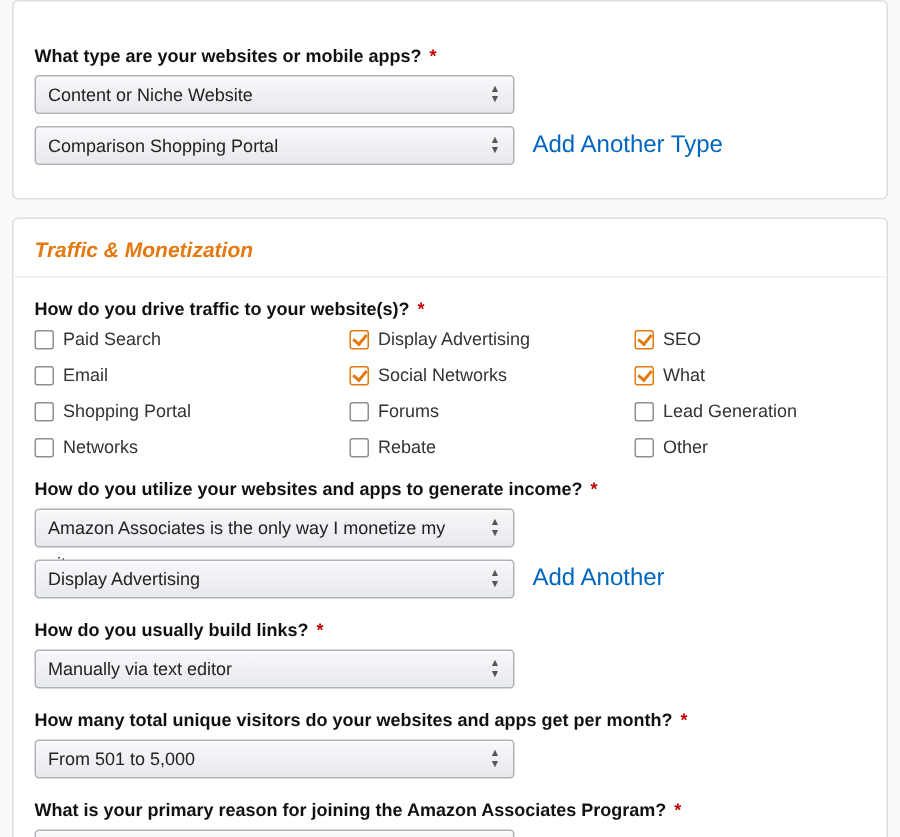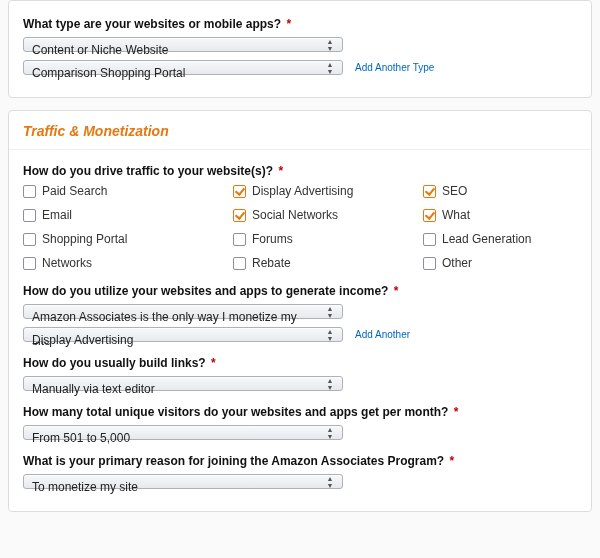--- a/index.html
+++ b/index.html
@@ -21,21 +21,21 @@
     font-weight: bold;
     margin: 14px 0 6px 0;
     display: block;
     color: #111;
   }
   .req { color: #c40000; margin-left: 2px; }
   .select-row { display: flex; align-items: center; gap: 12px; margin-bottom: 8px; }
   .fake-select {
     position: relative;
     width: 320px;
-    height: 15px;
+    height: 26px;
     line-height: 24px;
     padding: 0 24px 0 8px;
     color: #222;
     font-size: 12px;
     border: 1px solid #adb1b8;
     border-radius: 3px;
     background: linear-gradient(#f7f8fa, #e7e9ec);
     box-shadow: 0 1px 0 rgba(255,255,255,.6) inset;
     cursor: pointer;
   }
@@ -44,21 +44,21 @@
     right: 6px; top: 0; bottom: 0;
     width: 12px;
     display: flex; flex-direction: column; justify-content: center; align-items: center;
     gap: 0px;
     color: #555;
     font-size: 7px;
     line-height: 7px;
   }
   .link {
     color: #0066c0;
-    font-size: 10px;
+    font-size: 16px;
     cursor: pointer;
   }
   .section-head {
     color: #e47911;
     font-weight: bold;
     font-size: 14px;
     padding: 12px 0 10px 0;
     border-bottom: 1px solid #eee;
     margin: 0 -14px 4px -14px;
     padding-left: 14px;
@@ -89,21 +89,21 @@
   }
   .cb.checked::after {
     content: "";
     position: absolute;
     left: 3px; top: 0px;
     width: 4px; height: 7px;
     border: solid #e47911;
     border-width: 0 2px 2px 0;
     transform: rotate(40deg);
   }
-  .panel-top { padding-top: 2px; }
+  .panel-top { padding-top: 15px; }
 </style>
 </head>
 <body>
 
 <div class="panel panel-top">
   <label class="q-label">
     <span>What type are your websites or mobile apps?</span>
     <span class="req">*</span>
   </label>
   <div class="select-row">

